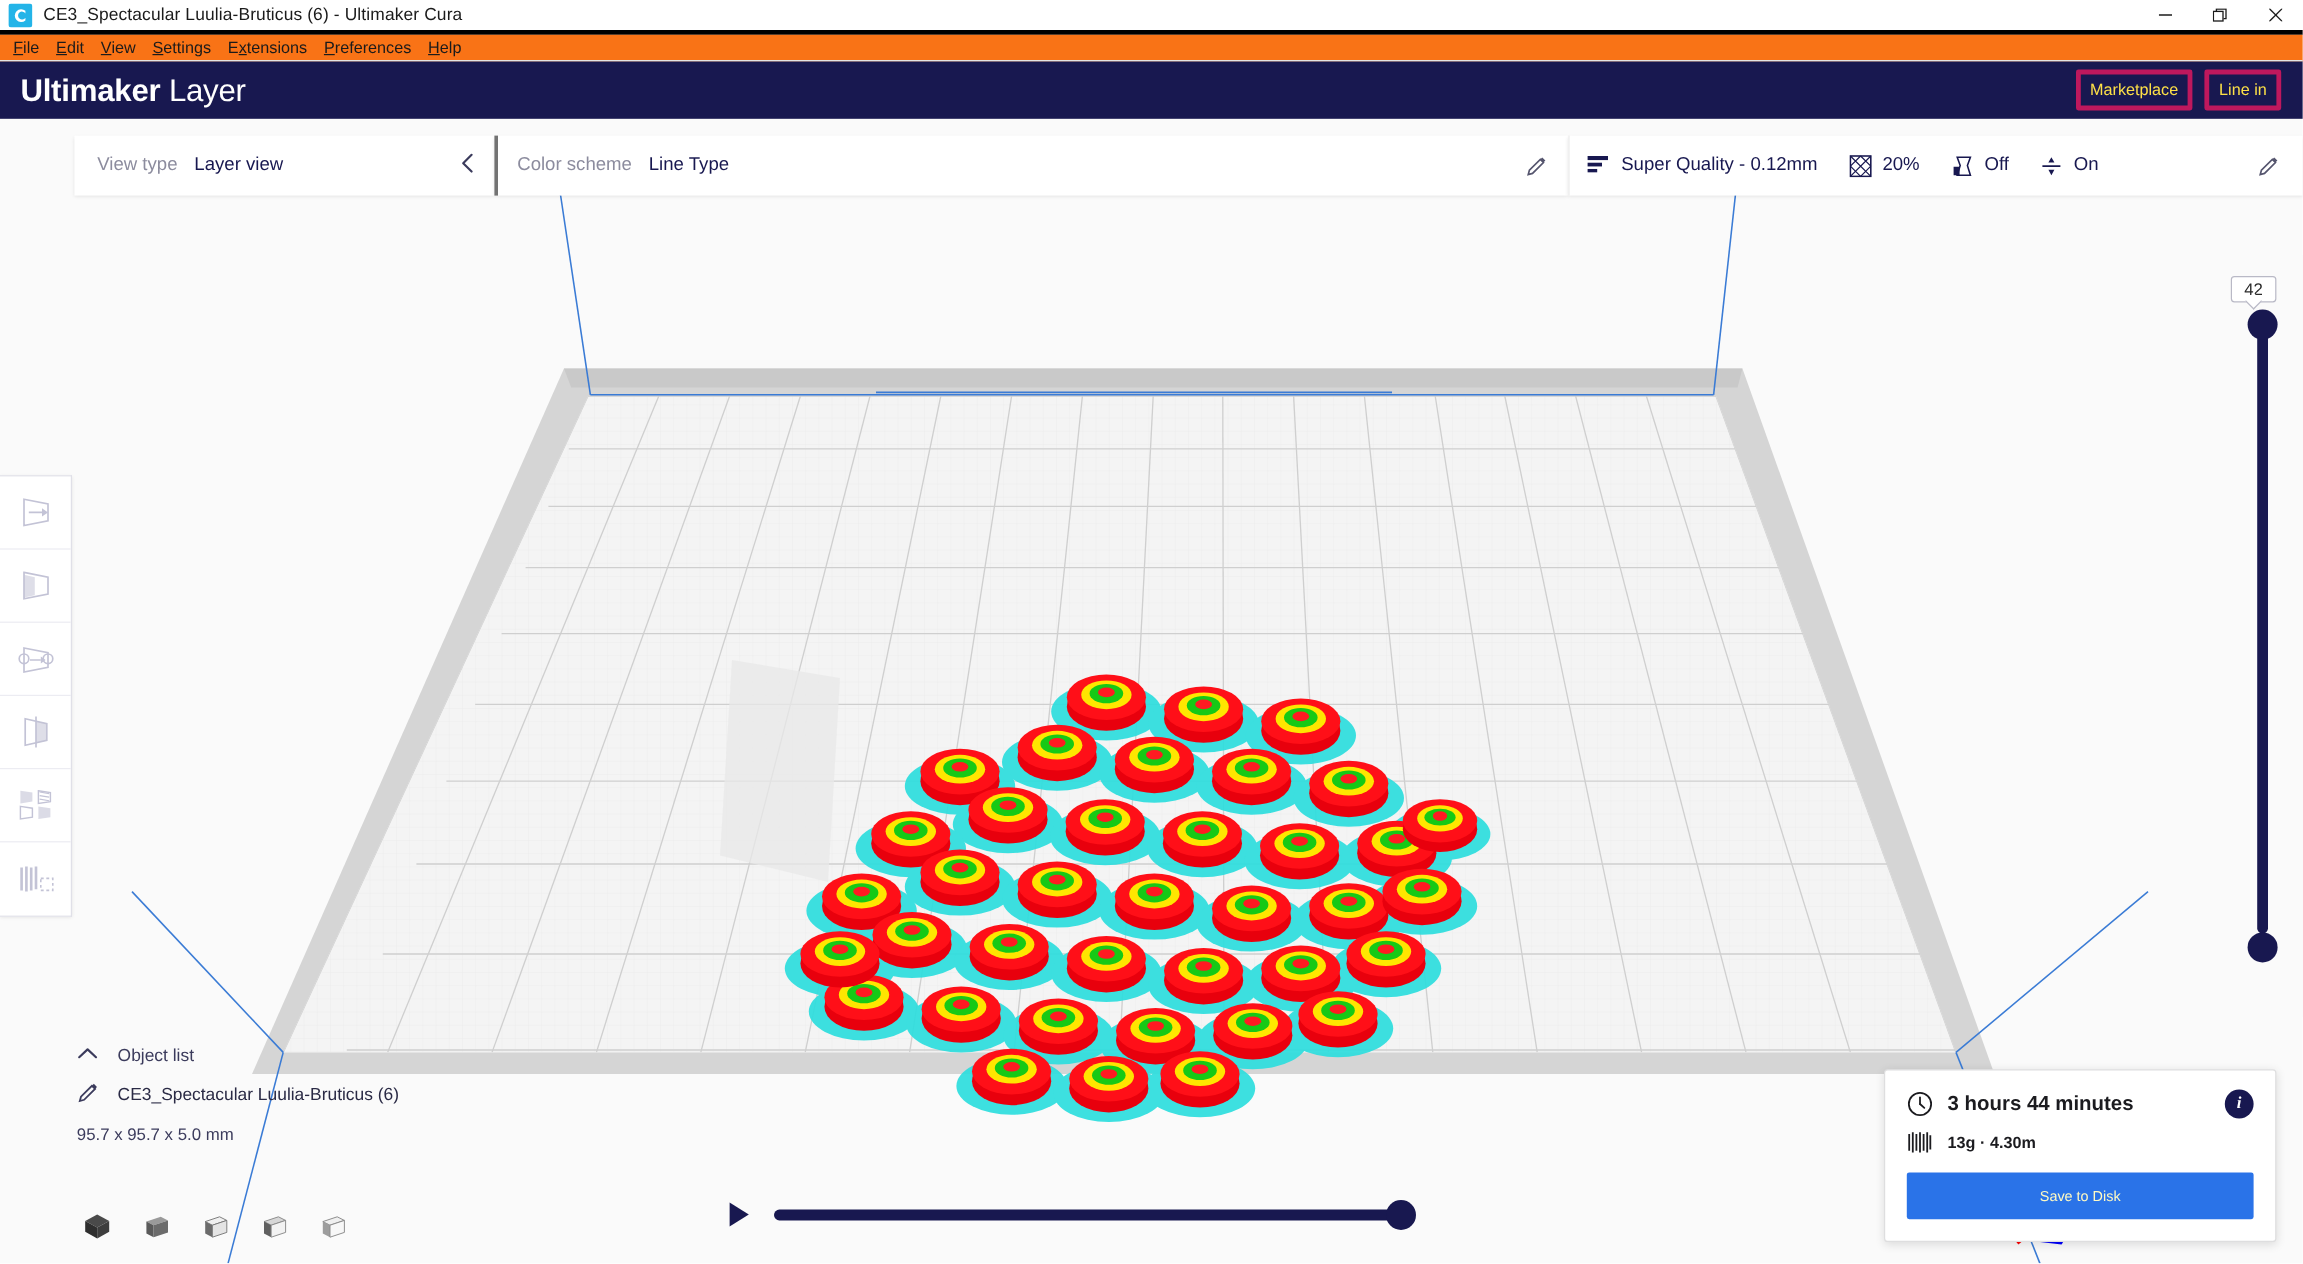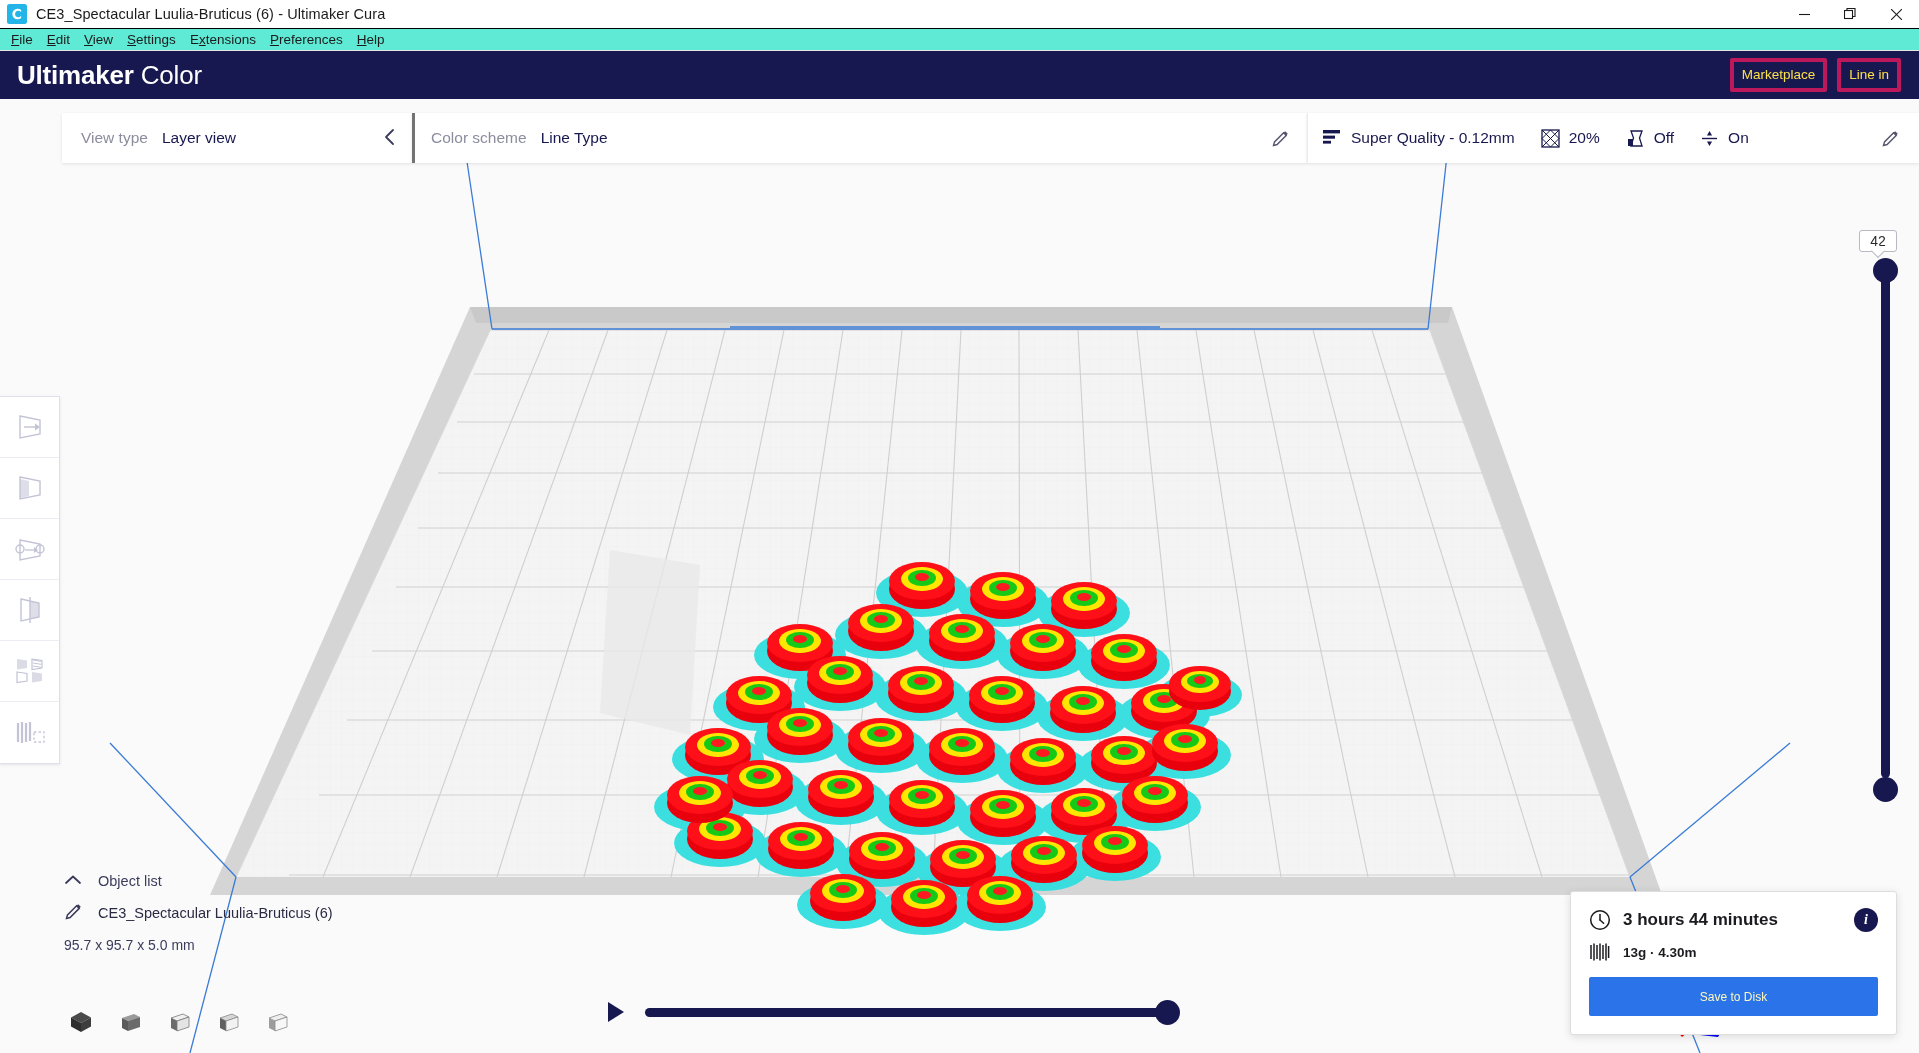--- a/index.html
+++ b/index.html
@@ -6,34 +6,34 @@
   html, body {
     width: 1919px; height: 1053px;
     font-family: "Liberation Sans", sans-serif;
     overflow: hidden; background: #fff;
   }
   .app { position: relative; width: 1919px; height: 1053px; }
 
   
   .titlebar {
     height: 29px; background: #ffffff; display: flex; align-items: center;
-    border-bottom: 1px solid #000000; position: relative; z-index: 40;
+    border-bottom: 4px solid #000000; position: relative; z-index: 40;
   }
   .app-icon { width: 20px; height: 20px; margin-left: 7px; margin-right: 9px; flex: none; }
   .title-text { font-size: 14.5px; color: #1b1b1b; letter-spacing: .1px; }
   .win-controls { margin-left: auto; display: flex; height: 29px; }
   .win-btn {
     width: 46px; height: 29px; display: flex; align-items: center; justify-content: center;
     color: #1b1b1b; font-size: 13px; background: transparent;
   }
   .win-btn svg { display: block; }
 
   
   .menubar {
-    height: 22px; background: #5eead4; display: flex; align-items: center;
+    height: 22px; background: #f97316; display: flex; align-items: center;
     padding-left: 4px; border-bottom: 1px solid #e4e4e4; position: relative; z-index: 40;
   }
   .menu-item {
     font-size: 13.5px; color: #1b1b1b; padding: 2px 7px; line-height: 17px;
   }
   .menu-item u { text-decoration: underline; }
 
   
   .curabar {
     height: 48px; background: #181850; display: flex; align-items: center;
@@ -185,21 +185,21 @@
     <div class="menu-item"><u>E</u>dit</div>
     <div class="menu-item"><u>V</u>iew</div>
     <div class="menu-item"><u>S</u>ettings</div>
     <div class="menu-item">E<u>x</u>tensions</div>
     <div class="menu-item"><u>P</u>references</div>
     <div class="menu-item"><u>H</u>elp</div>
   </div>
 
   <div class="curabar">
     <div class="brand">
-      <span class="b1">Ultimaker</span><span>&nbsp;</span><span class="b2">Color</span>
+      <span class="b1">Ultimaker</span><span>&nbsp;</span><span class="b2">Layer</span>
     </div>
     <div class="topright">
       <div class="ghost-btn">Marketplace</div>
       <div class="ghost-btn">Line in</div>
     </div>
   </div>
 
   <div class="viewport">
     <svg width="1919" height="958" viewBox="0 0 1919 958">
       <defs>

